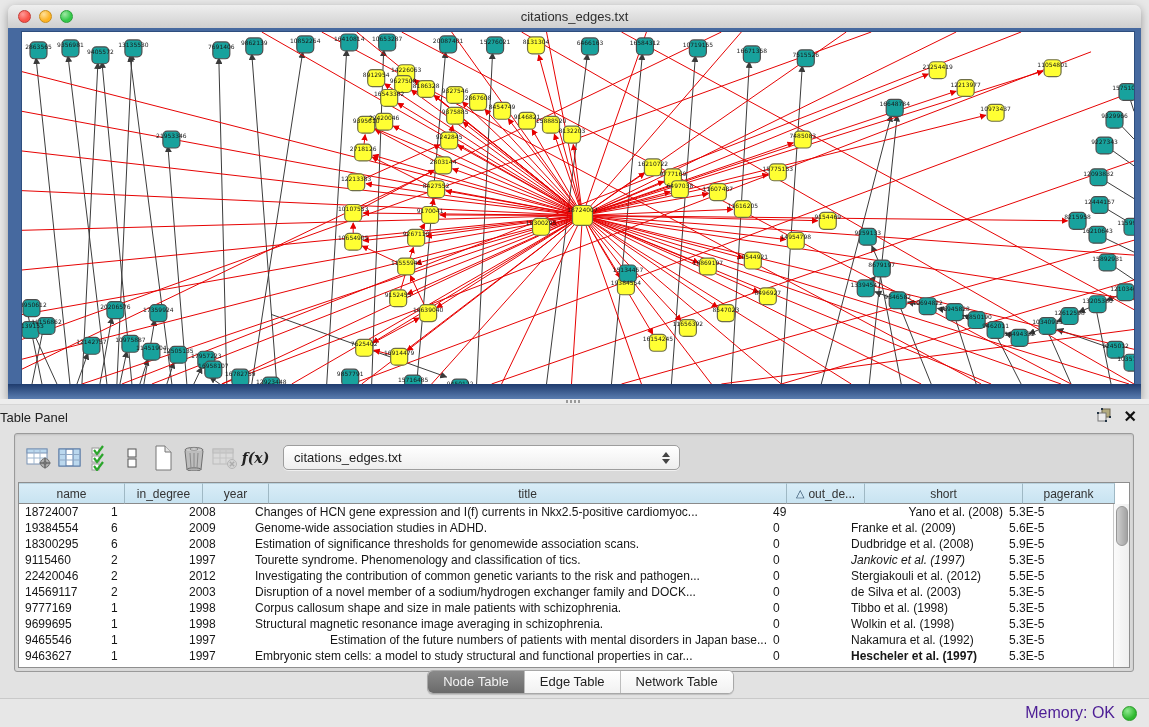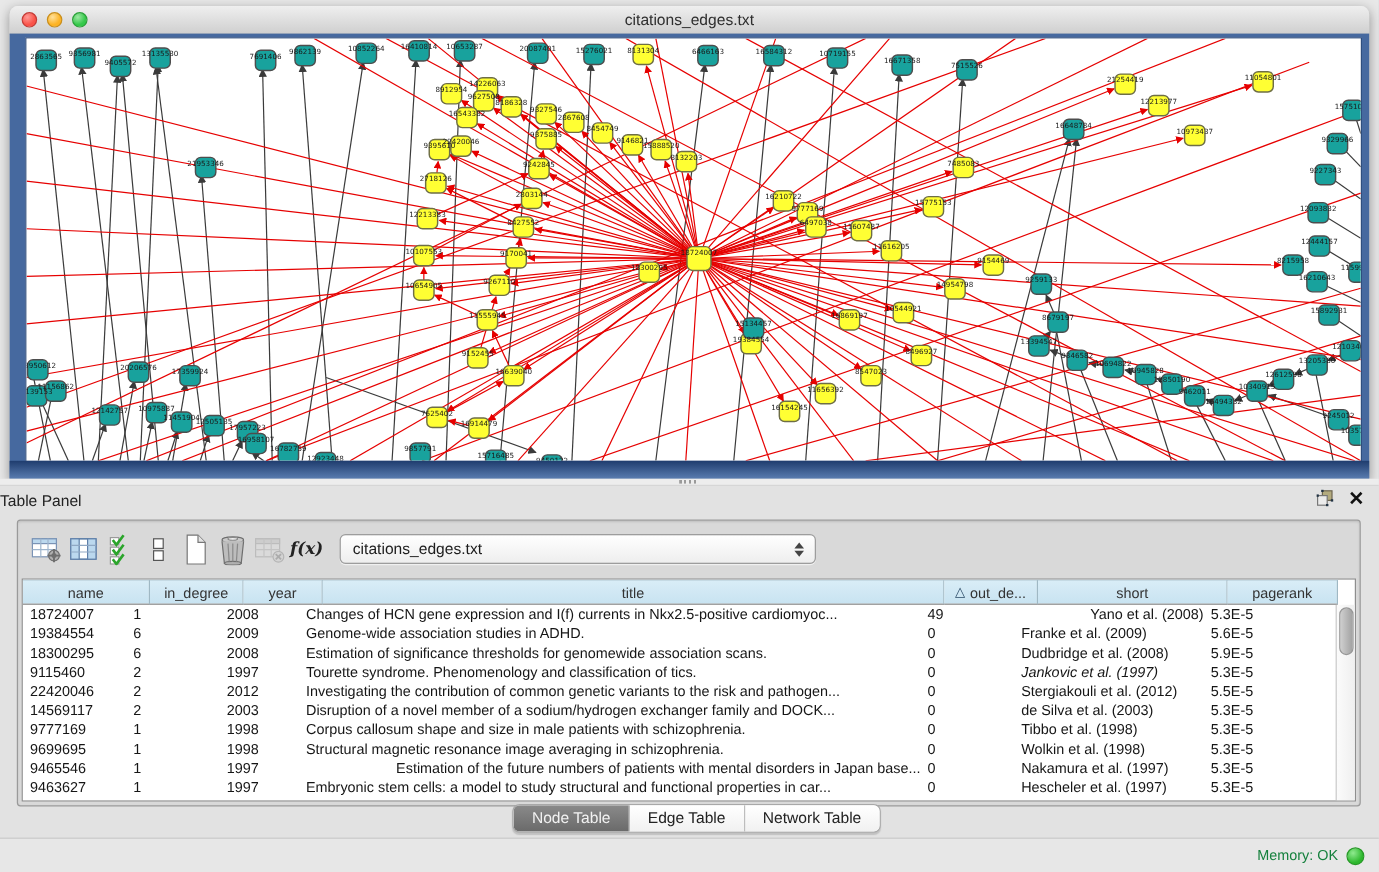--- a/index.html
+++ b/index.html
@@ -64,21 +64,21 @@
 
   .tabs-wrap{position:absolute;left:12px;right:0;top:271px;display:flex;justify-content:center;}
   .segmented{display:flex;border:1px solid #A8A8A8;border-radius:6px;overflow:hidden;background:#fff;
     box-shadow:0 1px 1px rgba(0,0,0,.15);}
   .seg{padding:3px 15px 4px;font-size:13px;color:#222;background:linear-gradient(#ffffff,#f1f1f1);border-left:1px solid #bdbdbd;}
   .seg:first-child{border-left:none;}
   .seg-active{background:linear-gradient(#8a8a8a,#6a6a6a);color:#f2f2f2;}
 
   .statusbar{position:absolute;left:0;right:0;bottom:0;height:28px;background:#E7E7E7;border-top:1px solid #C9C9C9;
     display:flex;align-items:center;justify-content:flex-end;}
-  .mem-label{font-size:12px;color:#15803d;margin-right:7px;}
+  .mem-label{font-size:16px;color:#4c1d95;margin-right:7px;}
   .mem-dot{width:13px;height:13px;border-radius:50%;margin-right:12px;
     background:radial-gradient(circle at 35% 30%,#8FEA8F,#2EB82E 65%);border:1px solid #279927;}
 </style>
 </head>
 <body>
 
 <div id="app">
 
   <div id="net-window">
     <div class="titlebar">
@@ -696,30 +696,30 @@
               <div class="tcell" style="width: 78px;">0</div>
               <div class="tcell" style="width: 158px;">Wolkin et al. (1998)</div>
               <div class="tcell" style="width: 92px;">5.3E-5</div>
             </div>
             <div class="trow">
               <div class="tcell" style="width: 86px;">9465546</div>
               <div class="tcell" style="width: 78px;">1</div>
               <div class="tcell" style="width: 66px;">1997</div>
               <div class="tcell" style="width: 518px; text-align: right;">Estimation of the future numbers of patients with mental disorders in Japan base...</div>
               <div class="tcell" style="width: 78px;">0</div>
-              <div class="tcell" style="width: 158px;">Nakamura et al. (1997)</div>
+              <div class="tcell" style="width: 158px;">Nakamura et al. (1992)</div>
               <div class="tcell" style="width: 92px;">5.3E-5</div>
             </div>
             <div class="trow">
               <div class="tcell" style="width: 86px;">9463627</div>
               <div class="tcell" style="width: 78px;">1</div>
               <div class="tcell" style="width: 66px;">1997</div>
               <div class="tcell" style="width: 518px;">Embryonic stem cells: a model to study structural and functional properties in car...</div>
               <div class="tcell" style="width: 78px;">0</div>
-              <div class="tcell" style="width: 158px;">Hescheler et al. (1997)</div>
+              <div class="tcell" style="width: 158px; font-weight: bold;">Hescheler et al. (1997)</div>
               <div class="tcell" style="width: 92px;">5.3E-5</div>
             </div>
           </div>
         <div class="vscroll">
           <div class="vthumb"></div>
         </div>
       </div>
     </div>
 
     <div class="tabs-wrap">

